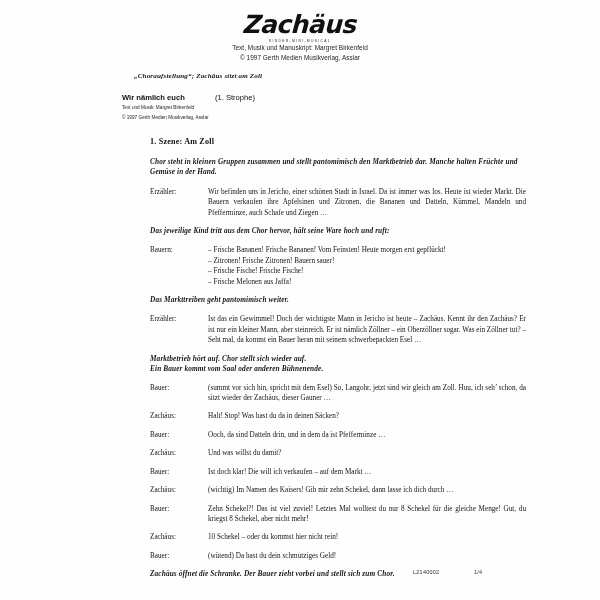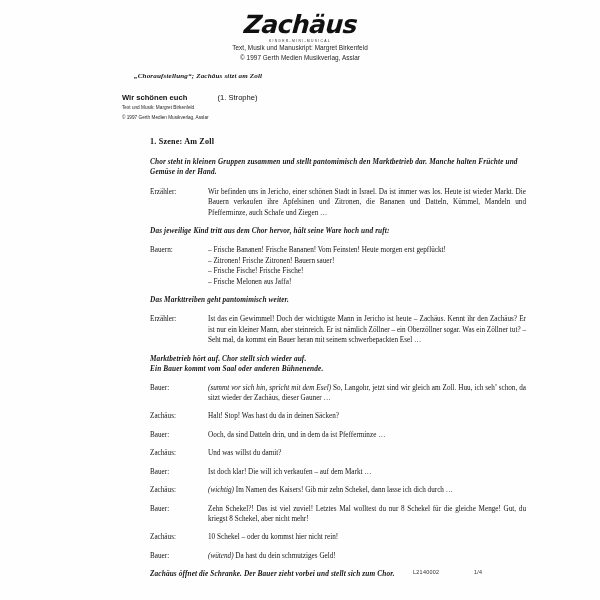--- a/index.html
+++ b/index.html
@@ -142,21 +142,20 @@
     font-size: 7.2px;
     color: #141414;
     white-space: nowrap;
   }
   .lines {
     flex: 1 1 auto;
     text-align: justify;
     text-justify: inter-word;
   }
   .lines .em {
-    font-style: italic;
   }
   .list-line {
     display: block;
     white-space: nowrap;
   }
 
   
   .footer {
     position: absolute;
     left: 0;
@@ -186,21 +185,21 @@
     <div class="logo-sub">KINDER-MINI-MUSICAL</div>
     <div class="credit-line">Text, Musik und Manuskript: Margret Birkenfeld</div>
     <div class="credit-line">© 1997 Gerth Medien Musikverlag, Asslar</div>
   </div>
 
   <div class="content">
 
     <div class="stage-title">„Choraufstellung“; Zachäus sitzt am Zoll</div>
 
     <div class="song-title">
-      <b>Wir schönen euch</b>
+      <b>Wir nämlich euch</b>
       <span class="light">(1. Strophe)</span>
     </div>
     <div class="song-credit">Text und Musik: Margret Birkenfeld</div>
     <div class="song-credit">© 1997 Gerth Medien Musikverlag, Asslar</div>
 
     <div class="scene-heading">1. Szene: Am Zoll</div>
 
     <div class="script">
 
       <p class="direction">Chor steht in kleinen Gruppen zusammen und stellt pantomimisch den Marktbetrieb dar. Manche halten Früchte und Gemüse in der Hand.</p>

